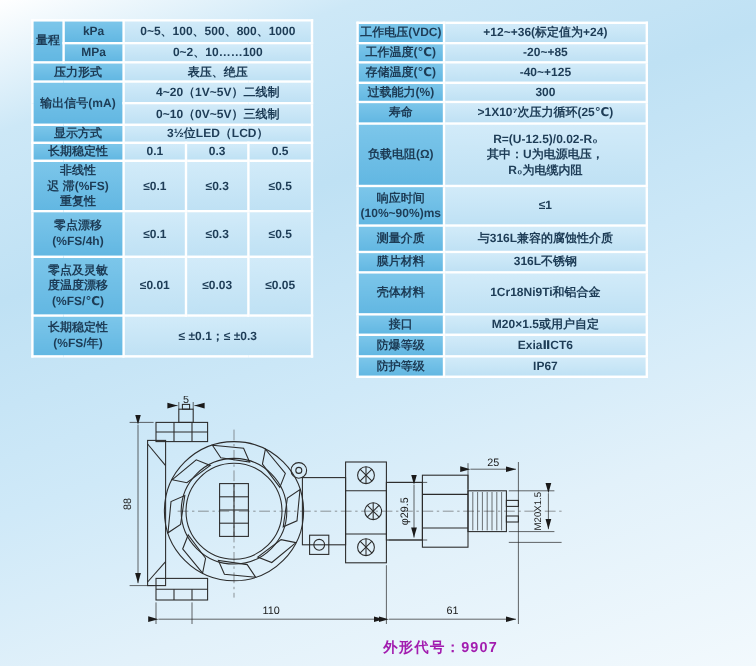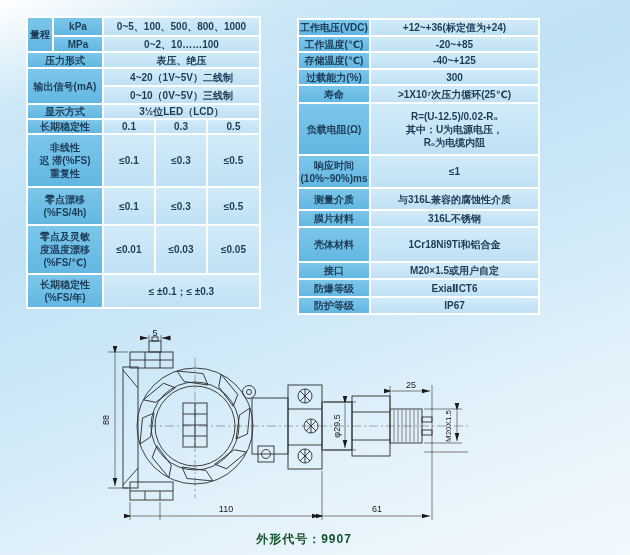--- a/index.html
+++ b/index.html
@@ -14,22 +14,22 @@
     text-align:center;vertical-align:middle;
     font-size:10px;font-weight:bold;color:#1d3c56;
     white-space:pre-line;line-height:1.3;padding:0 1px;
   }
   td.lbl{background:linear-gradient(180deg,#7cc6ea,#62b7e2);}
   td.val{background:linear-gradient(180deg,#d2ebf9,#bfe1f4);}
   #left-table{left:26px;top:16px;width:233px;}
   #right-table{left:297px;top:18px;width:241px;padding-left:44px;}
   #drawing{position:absolute;left:0;top:330px;}
   #caption{
-    position:absolute;left:204px;top:531px;width:200px;text-align:center;
-    font-size:12px;font-weight:bold;color:#14532d;letter-spacing:1px;
+    position:absolute;left:215px;top:531px;width:200px;text-align:right;
+    font-size:12px;font-weight:bold;color:#a21caf;letter-spacing:1px;
   }
   .dimtxt{font-size:9px;fill:#1a1a1a;font-family:"Liberation Sans","DejaVu Sans",sans-serif;}
 </style>
 </head>
 <body>
 
 <table class="spec" id="left-table">
   <colgroup>
       <col style="width:26px">
       <col style="width:50px">
@@ -61,21 +61,21 @@
   <tr style="height:15px">
     <td class="lbl" colspan="2">显示方式</td>
     <td class="val" colspan="3">3½位LED（LCD）</td>
   </tr>
   <tr style="height:15px">
     <td class="lbl" colspan="2">长期稳定性</td>
     <td class="val">0.1</td>
     <td class="val">0.3</td>
     <td class="val">0.5</td>
   </tr>
-  <tr style="height:53px">
+  <tr style="height:42px">
     <td class="lbl" colspan="2">非线性
 迟 滞(%FS)
 重复性</td>
     <td class="val">≤0.1</td>
     <td class="val">≤0.3</td>
     <td class="val">≤0.5</td>
   </tr>
   <tr style="height:38px">
     <td class="lbl" colspan="2">零点漂移
 (%FS/4h)</td>

